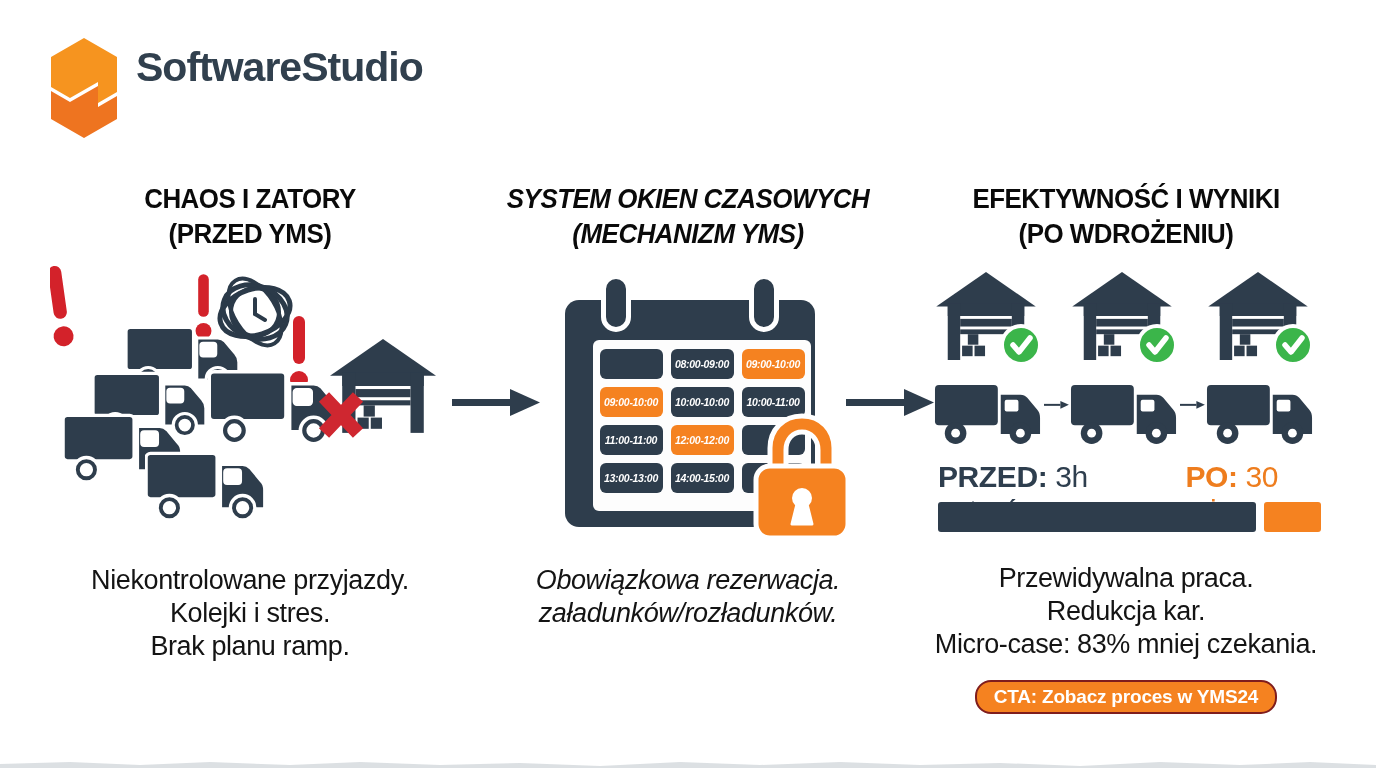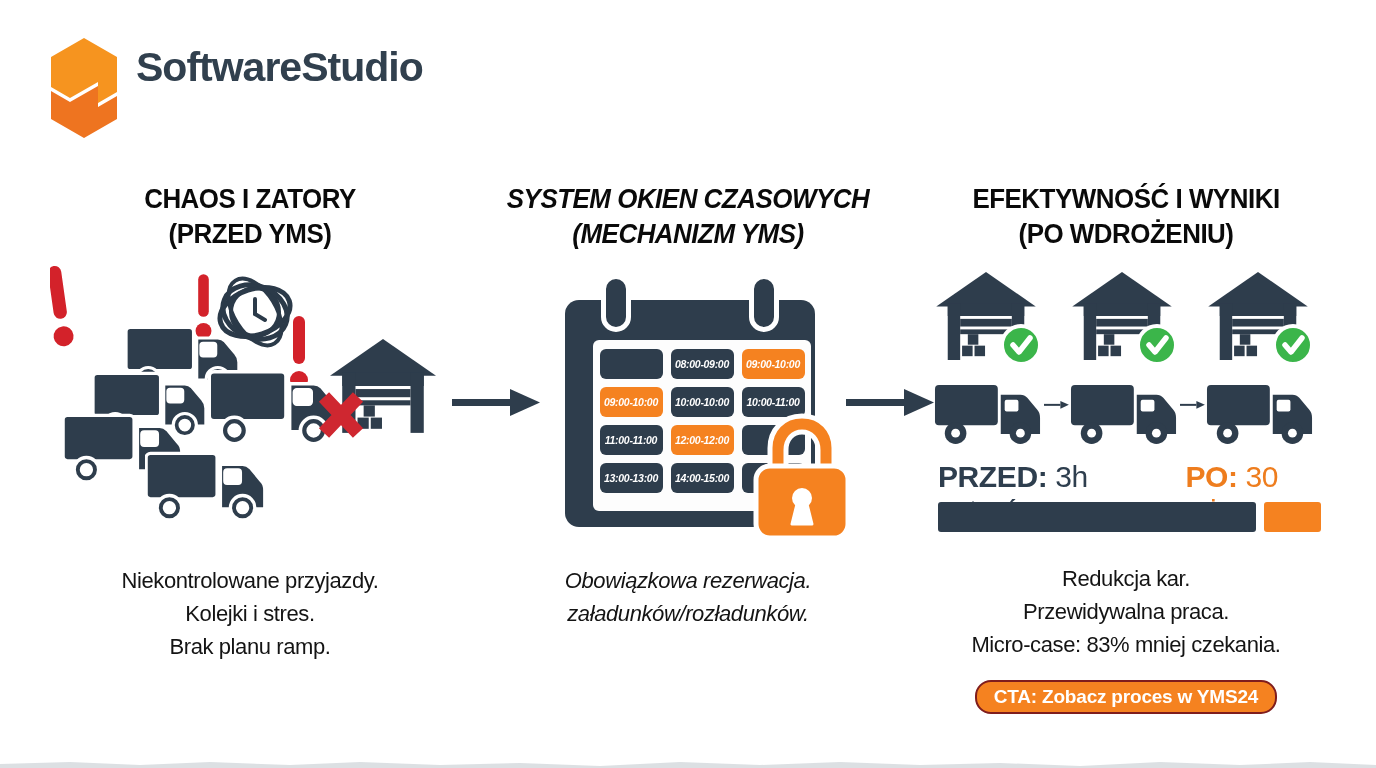--- a/index.html
+++ b/index.html
@@ -15,21 +15,21 @@
 
   
   .col{position:absolute;top:172px;}
   .col1{left:36px;width:428px;height:540px;}
   .col2{left:462px;width:452px;height:540px;font-style:italic;}
   .col3{left:908px;width:436px;height:560px;}
   .col-title{position:absolute;top:10px;left:0;right:0;text-align:center;
              font-size:27px;font-weight:800;color:#0a0a0a;line-height:35px;
              letter-spacing:-0.5px;transform:scaleX(.96);}
   .col-desc{position:absolute;top:392px;left:0;right:0;text-align:center;
-            font-size:22px;color:#141414;line-height:33px;letter-spacing:-0.4px;}
+            font-size:27px;color:#141414;line-height:33px;letter-spacing:-0.4px;}
 
   
   .chaos-svg{position:absolute;left:14px;top:88px;}
 
   
   .calendar{position:absolute;left:103px;top:128px;width:250px;height:227px;
             background:#2e3d4c;border-radius:14px;z-index:1;}
   .cal-ring{position:absolute;width:30px;height:58px;border-radius:15px;background:#2e3d4c;
             border:5px solid #ffffff;box-sizing:border-box;top:-26px;}
   .cal-ring.r1{left:36px;}
@@ -252,22 +252,22 @@
         <span class="cmp-label">PO:</span>
         <span>30 min</span>
       </div>
     </div>
     <div class="bar-track">
       <div class="bar-before"></div>
       <div class="bar-after"></div>
     </div>
 
     <div class="col-desc">
+      <div>Przewidywalna praca.</div>
       <div>Redukcja kar.</div>
-      <div>Przewidywalna praca.</div>
       <div>Micro-case: 83% mniej czekania.</div>
     </div>
 
     <div class="cta-row">
       <button class="cta-btn">CTA: Zobacz proces w YMS24</button>
     </div>
   </div>
 
   <svg class="torn" viewBox="0 0 1376 12" preserveAspectRatio="none">
     <path d="M0 12 L0 8 L70 6 L140 9 L210 6 L290 9 L360 6 L440 9 L520 7 L600 10 L680 6 L760 9 L840 6 L920 9 L1000 7 L1080 10 L1160 6 L1240 9 L1310 6 L1376 9 L1376 12 Z" fill="#9aa6af" opacity="0.35"></path>

